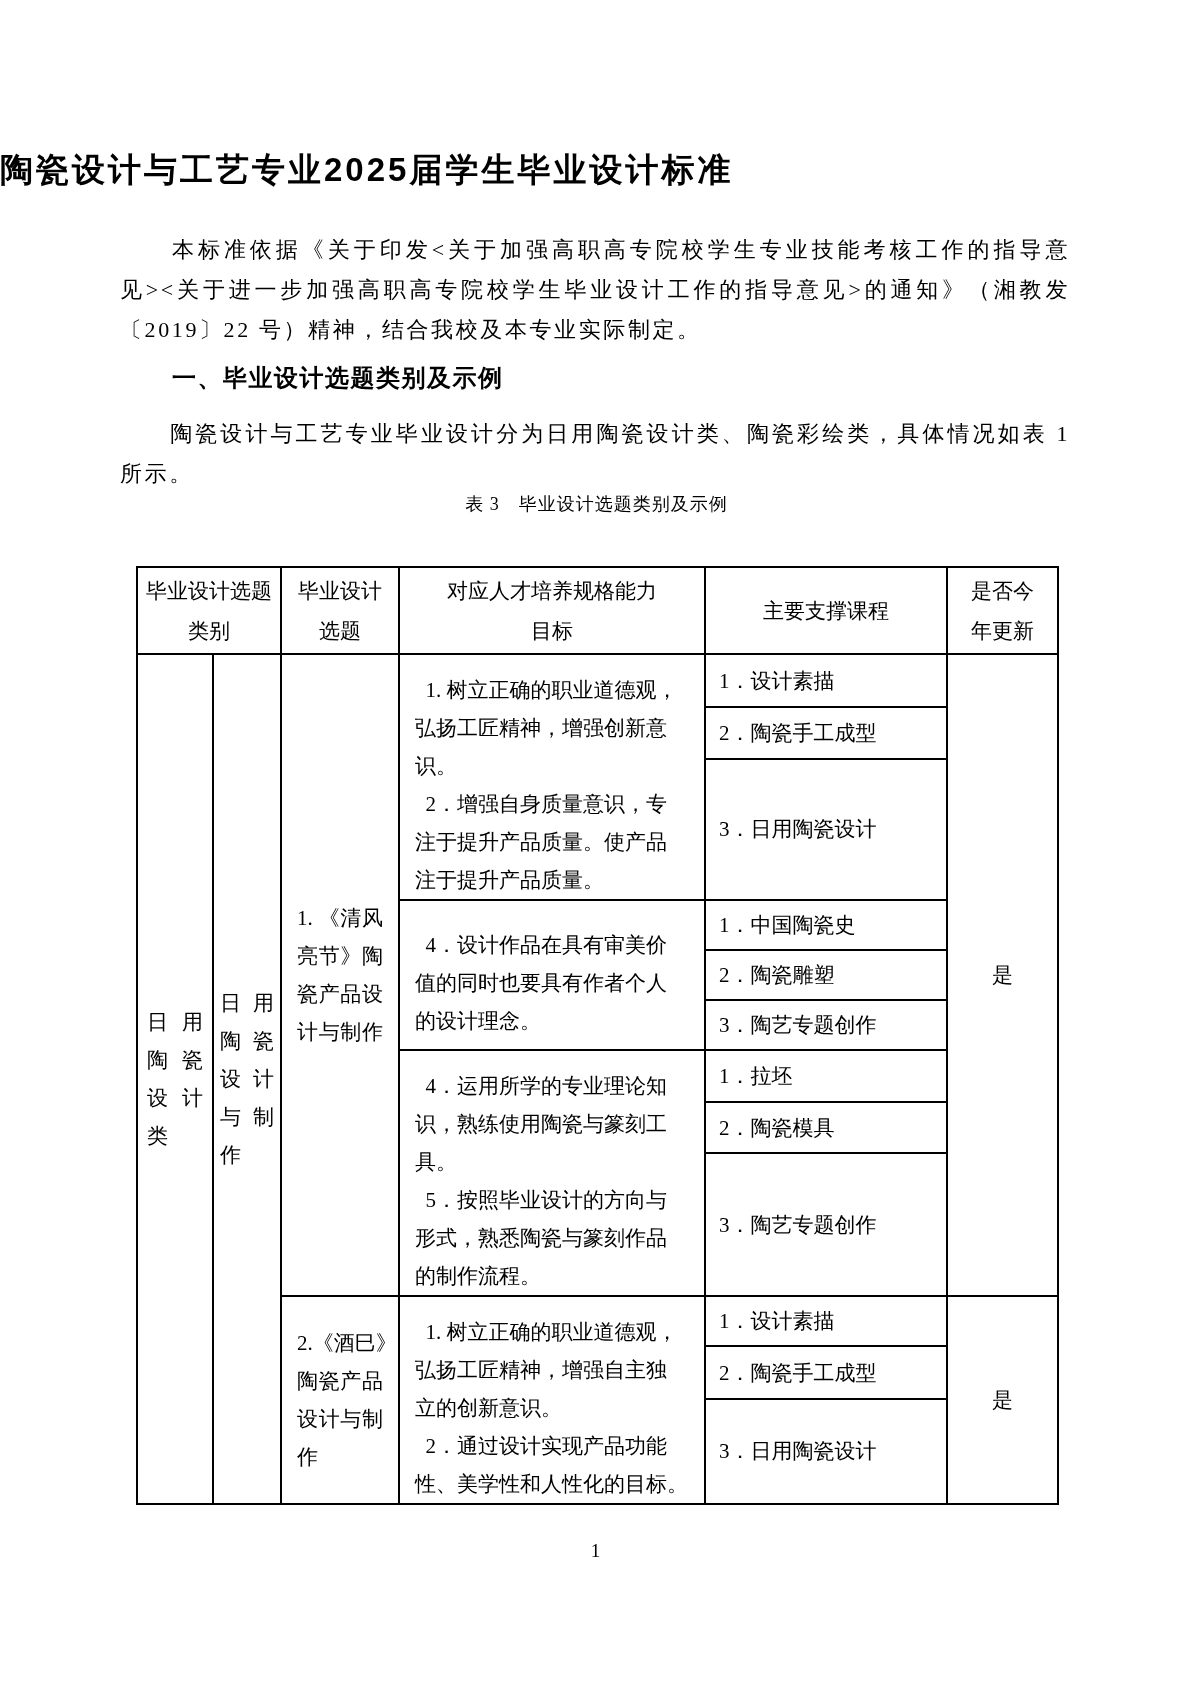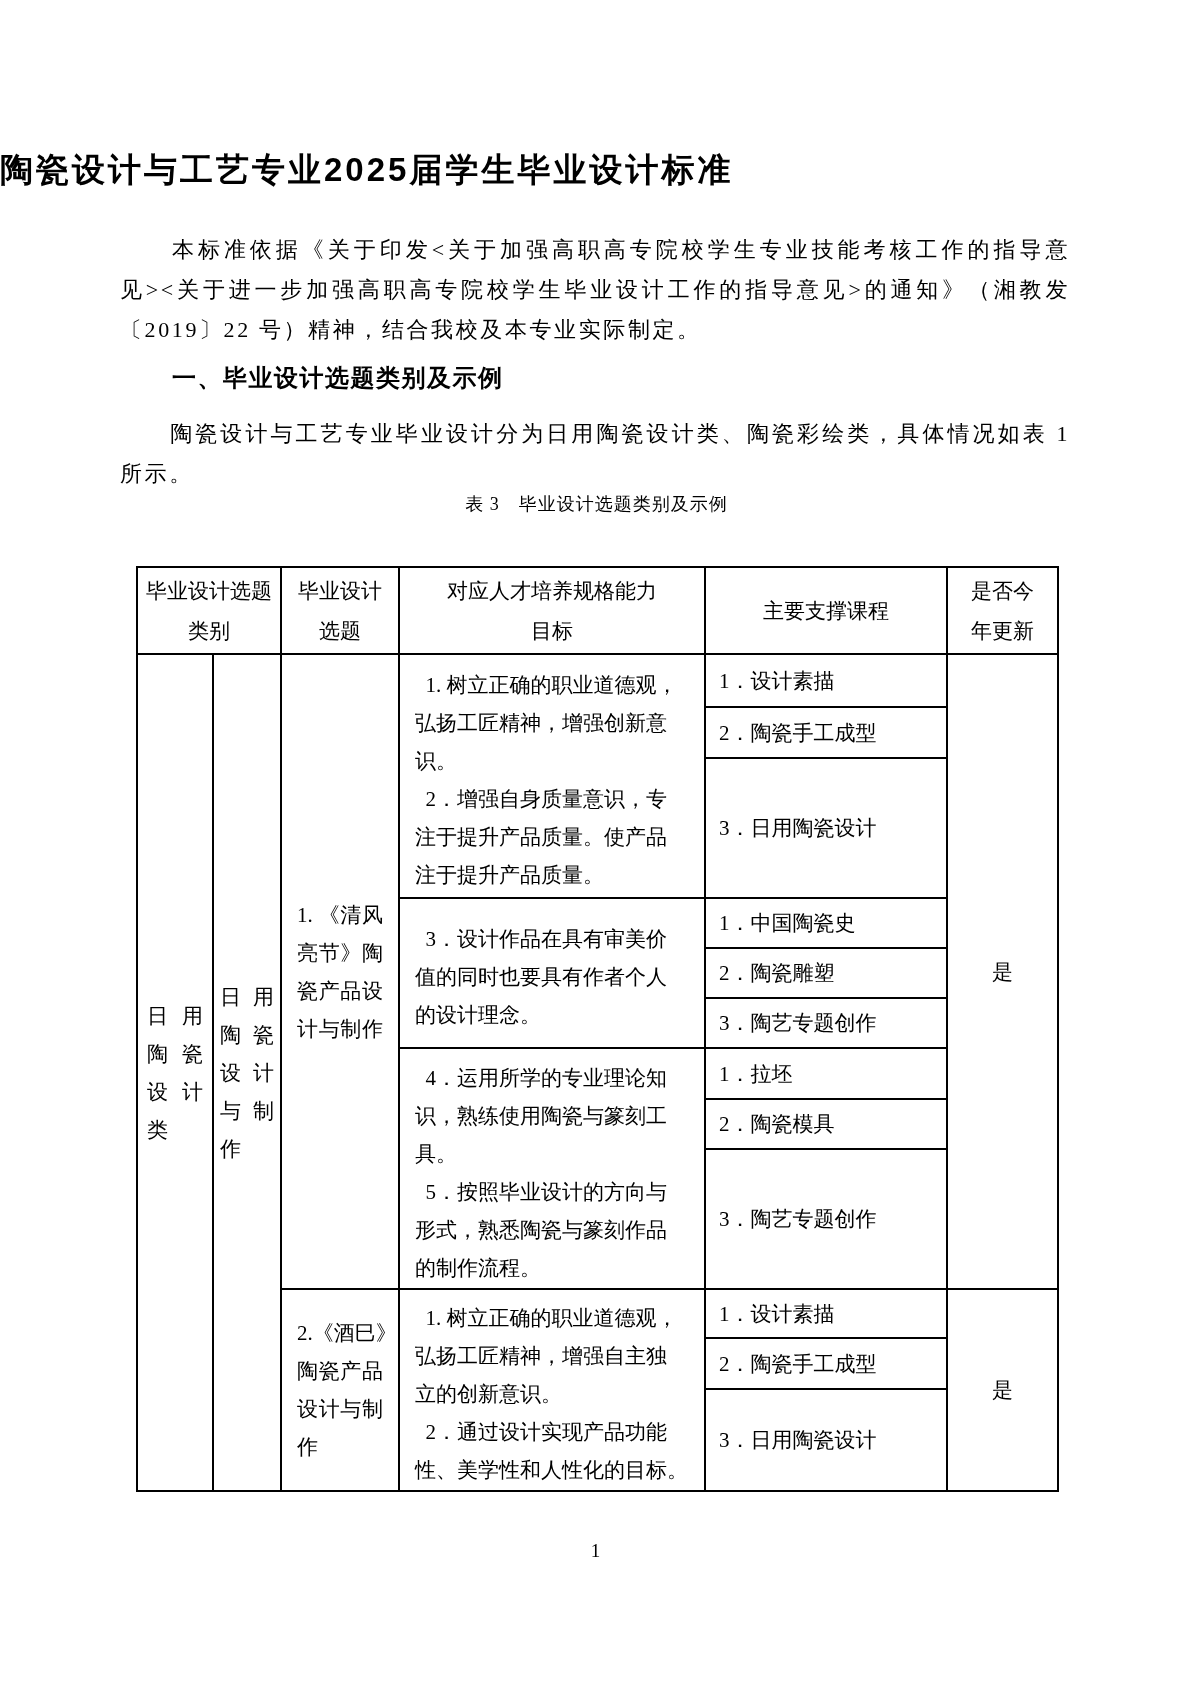--- a/index.html
+++ b/index.html
@@ -24,21 +24,21 @@
   .th{text-align:center;word-break:break-all;line-height:40px;}
   .th-cat{padding:0 7px;}
   .th-topic{padding:0 15px;}
   .th-ability{padding:0 43px;}
   .th-upd{padding:0 21px;}
   .vcat{text-align:justify;word-break:break-all;line-height:38px;}
   .vcat1{padding:0 9px;}
   .vcat2{padding:0 6px;}
   .topic{padding:8px 15px;}
   .topic .line{line-height:38px;white-space:nowrap;text-align:justify;text-align-last:justify;}
-  .goals{padding:8px 14px 0 15px;}
+  .goals{padding:16px 14px 0 15px;}
   .goals .line{line-height:38px;white-space:nowrap;}
   .course{padding-left:13px;white-space:nowrap;}
   .yes{text-align:center;}
   .pagenum{position:absolute;top:1540px;left:0;width:1191px;text-align:center;font-size:19px;}
 </style>
 </head>
 <body>
 
 <div class="page">
 
@@ -100,21 +100,21 @@
       </tr>
       <tr style="height:51px">
         <td class="course">2．陶瓷手工成型</td>
       </tr>
       <tr style="height:140px">
         <td class="course">3．日用陶瓷设计</td>
       </tr>
 
       <tr style="height:50px">
         <td class="goals" rowspan="3">
-          <div class="line"> 3．设计作品在具有审美价</div>
+          <div class="line"> 4．设计作品在具有审美价</div>
           <div class="line">值的同时也要具有作者个人</div>
           <div class="line">的设计理念。</div>
         </td>
         <td class="course">1．中国陶瓷史</td>
       </tr>
       <tr style="height:50px">
         <td class="course">2．陶瓷雕塑</td>
       </tr>
       <tr style="height:50px">
         <td class="course">3．陶艺专题创作</td>

